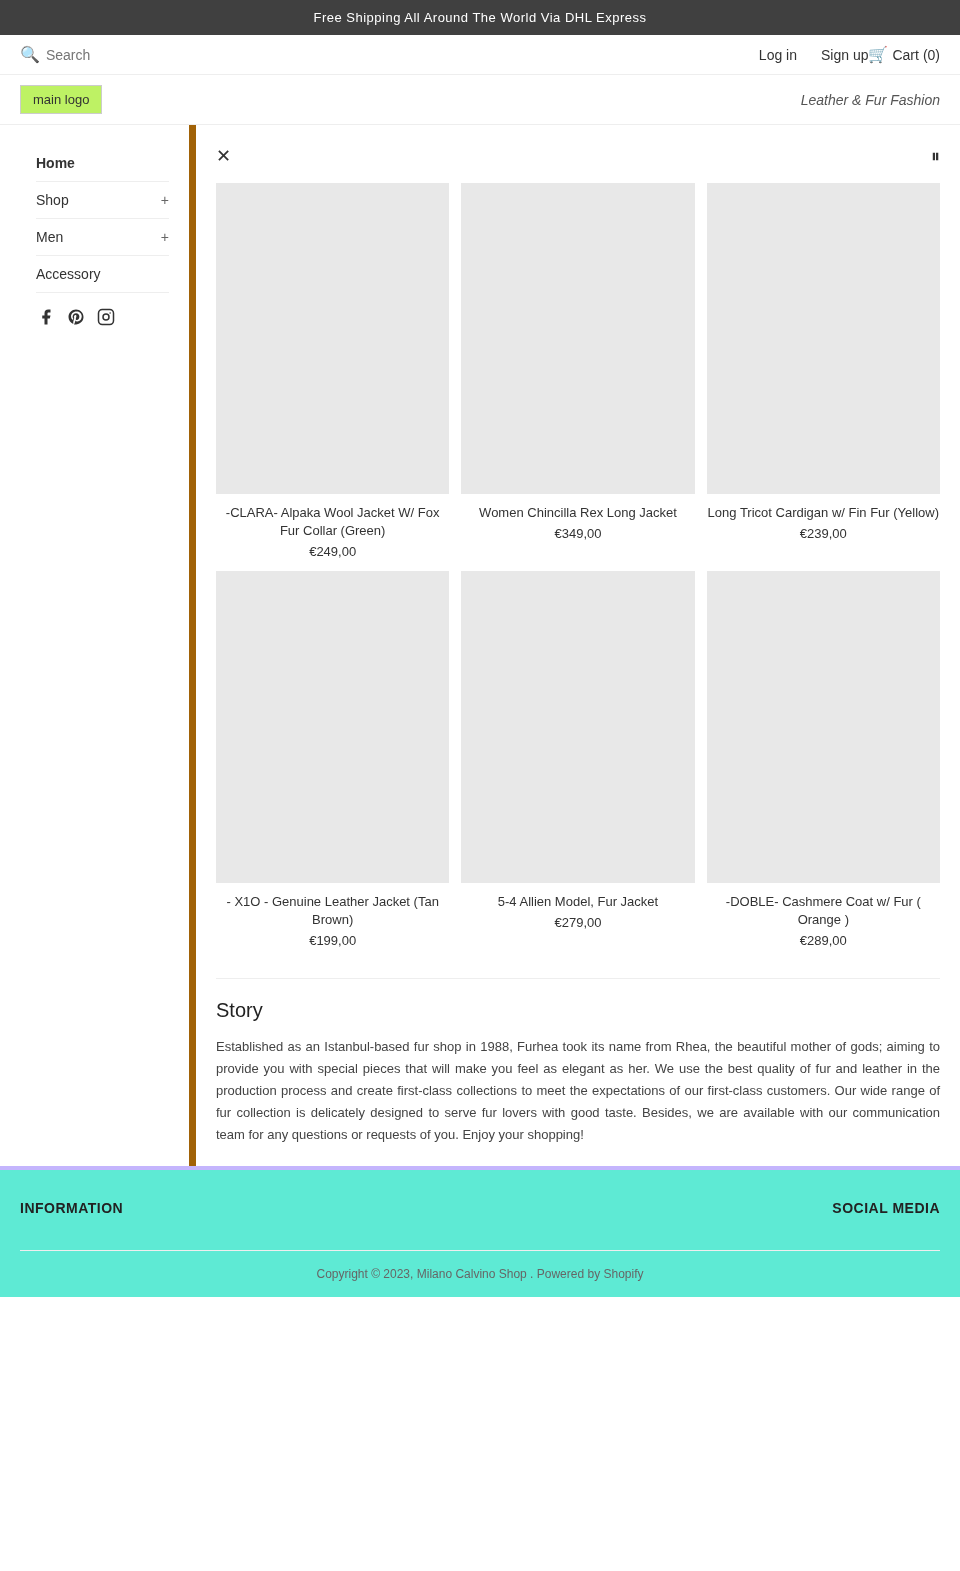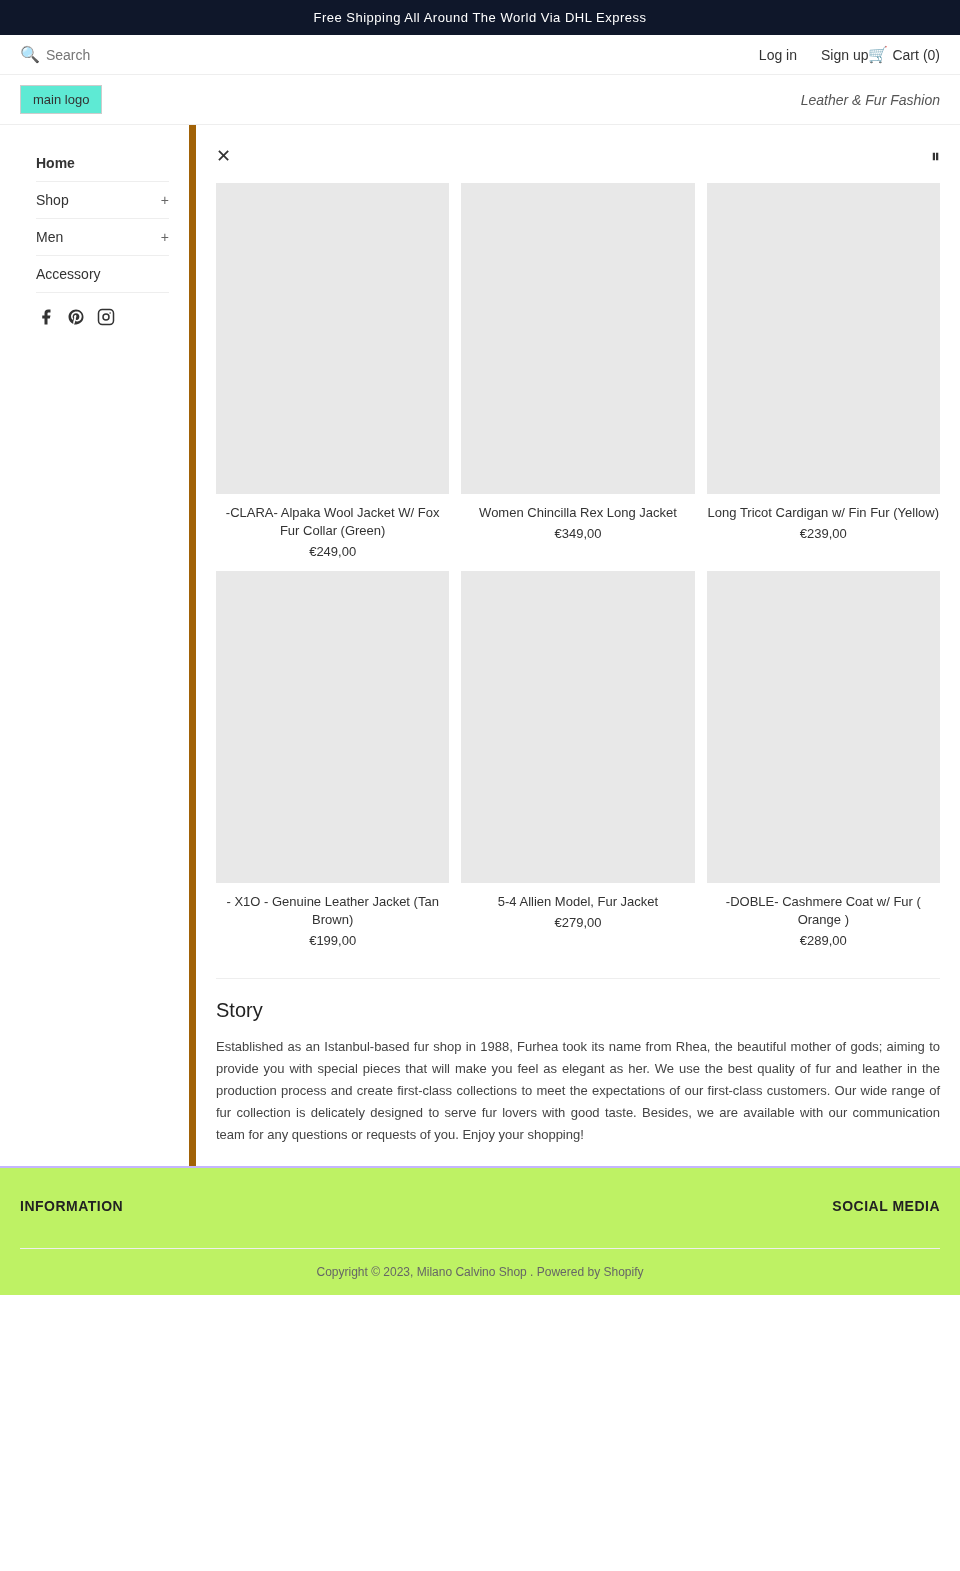--- a/index.html
+++ b/index.html
@@ -1,20 +1,20 @@
 <!DOCTYPE html>
 <html><head>
   <meta charset="utf-8">
   <style>
     * { margin: 0; padding: 0; box-sizing: border-box; }
     body { font-family: Arial, sans-serif; font-size: 14px; color: #333; background: #fff; width: 960px; }
 
     
     .top-banner {
-      background: #0f172a;
+      background: #404040;
       color: #fff;
       text-align: center;
       padding: 10px;
       font-size: 13px;
       letter-spacing: 0.5px;
     }
 
     
     .header {
       display: flex;
@@ -64,21 +64,21 @@
       align-items: center;
       justify-content: space-between;
       padding: 10px 20px;
       border-bottom: 1px solid #eee;
     }
     .main-logo-box {
       border: 1px solid #ccc;
       padding: 6px 12px;
       font-size: 13px;
       color: #333;
-      background: #5eead4;
+      background: #bef264;
     }
     .tagline {
       font-size: 14px;
       color: #555;
       font-style: italic;
     }
 
     
     .main-layout {
       display: flex;
@@ -191,22 +191,22 @@
     }
     .story-text {
       font-size: 13px;
       line-height: 1.7;
       color: #444;
       text-align: justify;
     }
 
     
     .footer {
-      background: #bef264;
-      border-top: 2px solid #c4b5fd;
+      background: #5eead4;
+      border-top: 4px solid #c4b5fd;
       padding: 30px 20px 10px;
     }
     .footer-top {
       display: flex;
       justify-content: space-between;
       margin-bottom: 20px;
     }
     .footer-col h4 {
       font-size: 14px;
       font-weight: bold;

